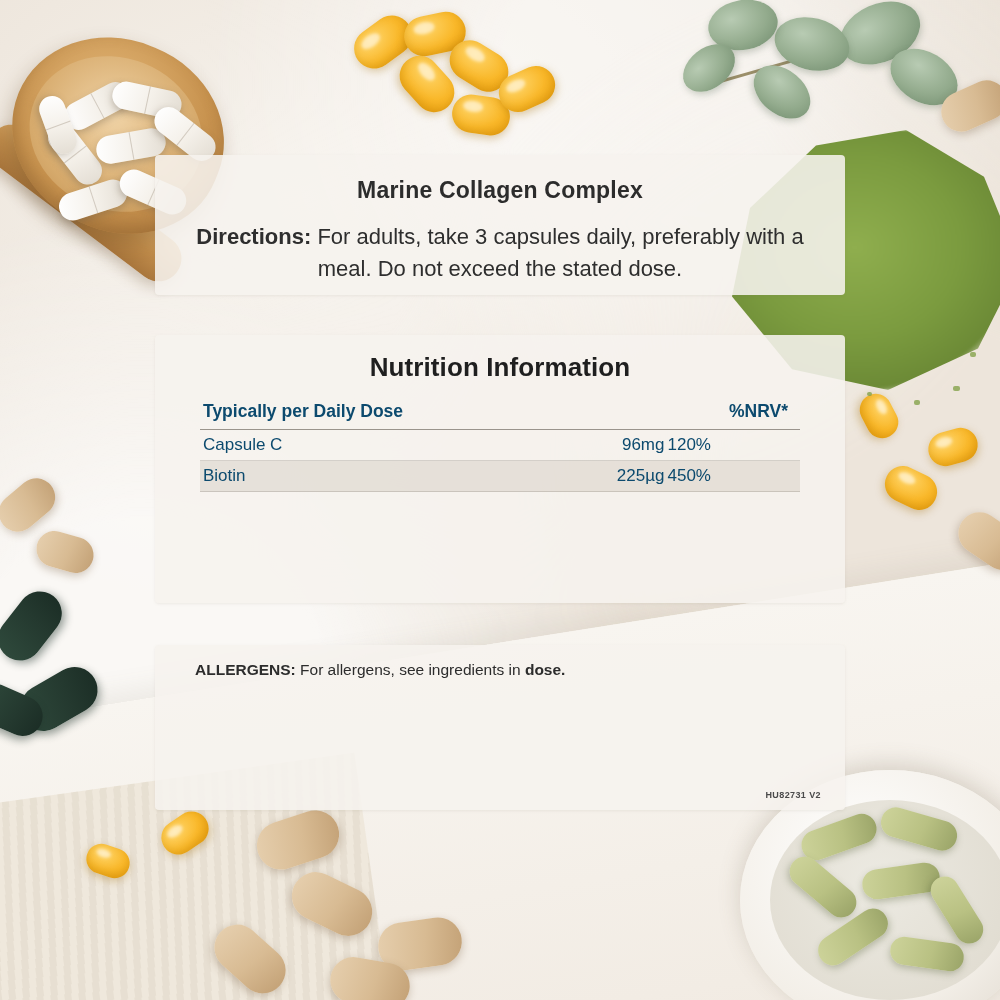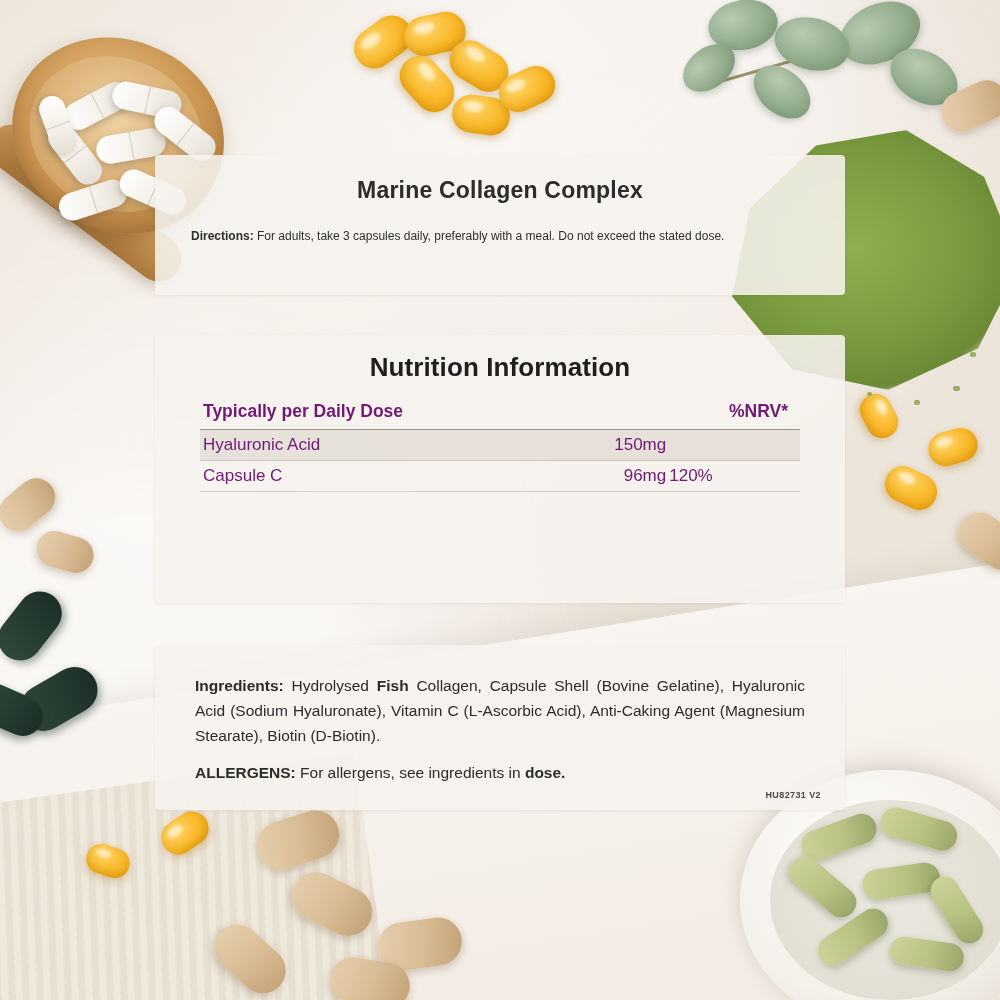--- a/index.html
+++ b/index.html
@@ -193,25 +193,25 @@
   }
   .product-title {
     text-align: center;
     font-size: 23px;
     font-weight: bold;
     color: #2c2c2c;
     margin-top: 22px;
     letter-spacing: 0.2px;
   }
   .directions {
-    text-align: left;
-    font-size: 12px;
+    text-align: center;
+    font-size: 22px;
     color: #2e2e2e;
     line-height: 1.45;
-    margin-top: 24px;
+    margin-top: 17px;
     padding: 0 36px;
   }
   .directions b { font-weight: bold; }
 
   #panel-nutrition {
     left: 155px; top: 335px;
     width: 690px; height: 268px;
   }
   .nutrition-title {
     text-align: center;
@@ -221,21 +221,21 @@
     margin-top: 17px;
     letter-spacing: 0.1px;
   }
   .table-wrap {
     margin: 16px 45px 0 45px;
   }
   table.nutri {
     width: 100%;
     border-collapse: collapse;
     font-size: 17px;
-    color: #701a75;
+    color: #0c4a6e;
   }
   table.nutri th {
     text-align: left;
     font-weight: bold;
     font-size: 17.5px;
     padding: 2px 0 7px 3px;
     border-bottom: 1.5px solid #9a948c;
   }
   table.nutri th.amt { text-align: right; }
   table.nutri th.nrv { text-align: right; padding-right: 12px; }
@@ -383,39 +383,36 @@
     <div class="table-wrap">
       <table class="nutri">
         <thead>
           <tr>
             <th>Typically per Daily Dose</th>
             <th class="amt"></th>
             <th class="nrv">%NRV*</th>
           </tr>
         </thead>
         <tbody>
-          <tr class="alt">
-            <td>Hyaluronic Acid</td>
-            <td class="amt">150mg</td>
-            <td class="nrv"></td>
-          </tr>
           <tr>
             <td>Capsule C</td>
             <td class="amt">96mg</td>
             <td class="nrv">120%</td>
           </tr>
+          <tr class="alt">
+            <td>Biotin</td>
+            <td class="amt">225µg</td>
+            <td class="nrv">450%</td>
+          </tr>
         </tbody>
       </table>
     </div>
   </div>
 
   <div class="panel" id="panel-ingredients">
-    <div class="ingredients">
-      <b>Ingredients:</b><span> Hydrolysed </span><b>Fish</b><span> Collagen, Capsule Shell (Bovine Gelatine), Hyaluronic Acid (Sodium Hyaluronate), Vitamin C (L-Ascorbic Acid), Anti-Caking Agent (Magnesium Stearate), Biotin (D-Biotin).</span>
-    </div>
     <div class="allergens">
       <b>ALLERGENS:</b><span> For allergens, see ingredients in </span><b>dose.</b>
     </div>
     <div class="lotcode">HU82731 V2</div>
   </div>
 
 
 </div>
 
 </body></html>

